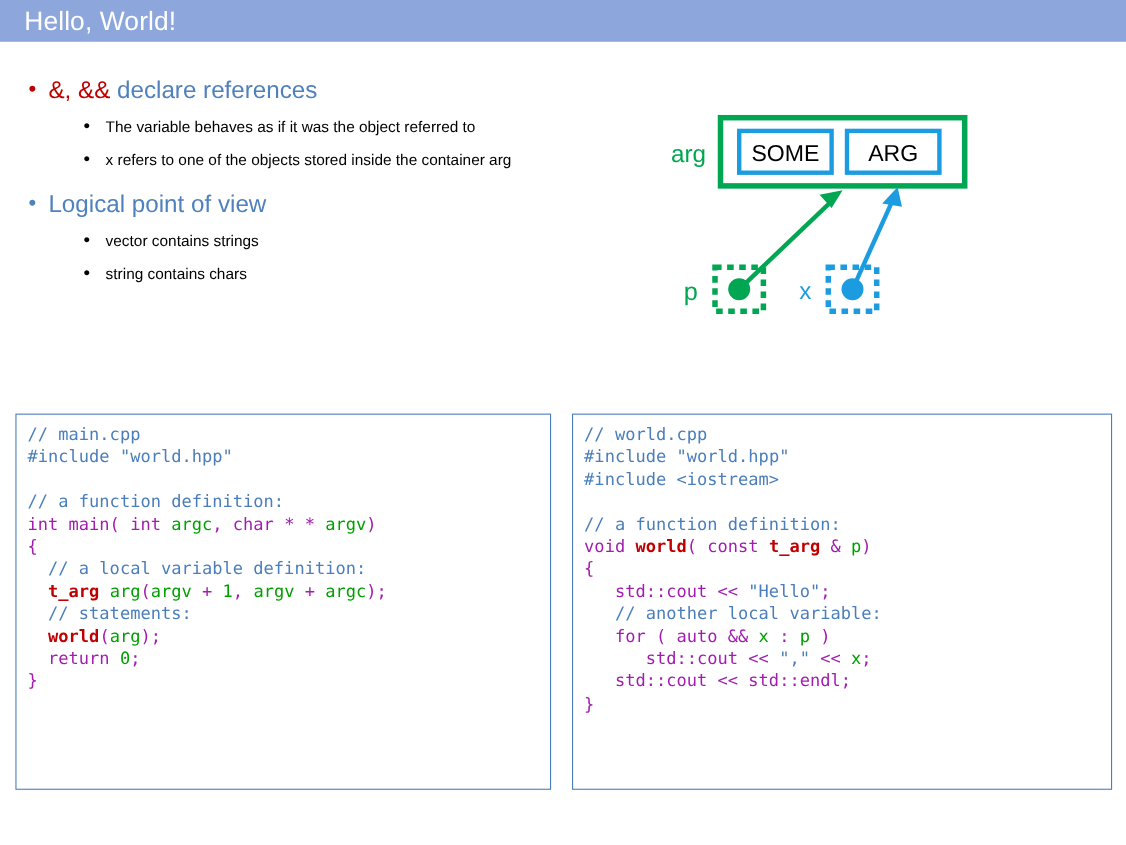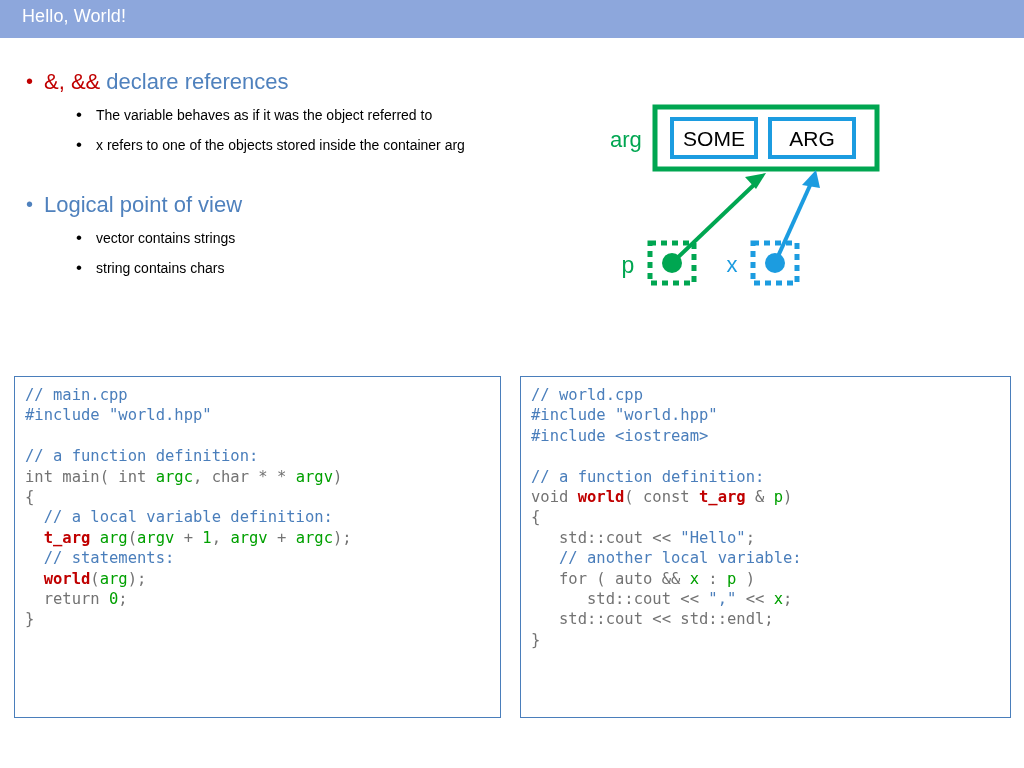--- a/index.html
+++ b/index.html
@@ -20,21 +20,21 @@
     position: absolute;
     left: 0; top: 0;
     width: 1024px;
     height: 38px;
     background: #8da7dc;
   }
   #title-text {
     position: absolute;
     left: 22px;
     top: 6px;
-    font-size: 18px;
+    font-size: 24px;
     color: #ffffff;
     font-family: "Liberation Sans", sans-serif;
     letter-spacing: 0.1px;
     white-space: nowrap;
   }
 
   
   #bullets {
     position: absolute;
     left: 18px;
@@ -68,21 +68,21 @@
     margin-top: 5px;
   }
   .b2::before {
     content: "\2022";
     position: absolute;
     left: 58px;
     top: -1px;
     color: #000000;
     font-size: 17px;
   }
-  .grp2 { margin-top: 31px; }
+  .grp2 { margin-top: 12px; }
 
   
   #diagram {
     position: absolute;
     left: 590px;
     top: 95px;
     width: 310px;
     height: 200px;
   }
   #diagram svg { display: block; }
@@ -99,21 +99,21 @@
   .codebox pre {
     margin: 0;
     padding: 8px 0 0 10px;
     font-family: "DejaVu Sans Mono", "Liberation Mono", monospace;
     font-size: 15.5px;
     line-height: 20.4px;
     color: #4a7ebb;
     white-space: pre;
   }
   .cm  { color: #4a7ebb; }   
-  .kw  { color: #737373; text-align: right; }
+  .kw  { color: #a21caf; text-align: right; }
   .id  { color: #00a000; }   
   .ty  { color: #c00000; font-weight: bold; }   
   .st  { color: #4a7ebb; }   
 </style>
 </head>
 <body>
 
 <div id="title-bar">
   <div id="title-text">Hello, World!</div>
 </div>

